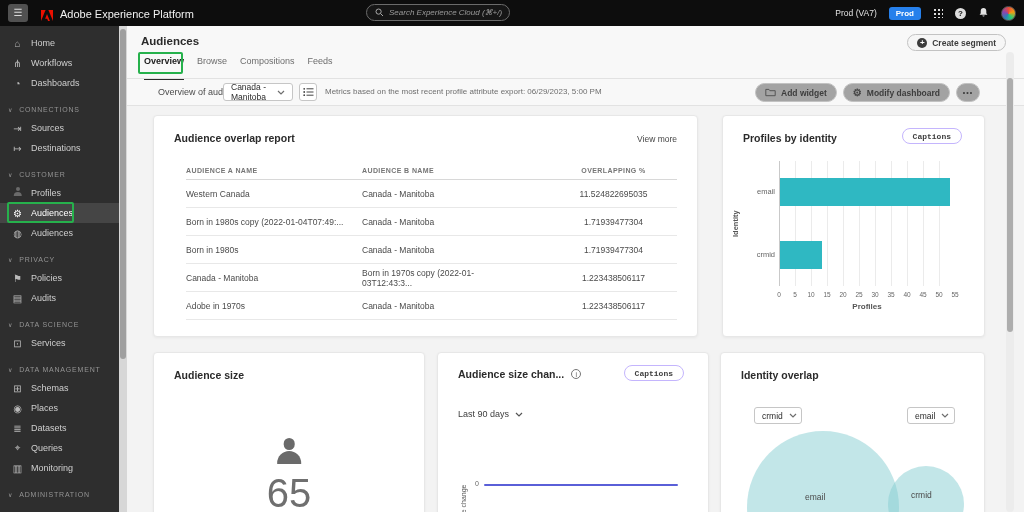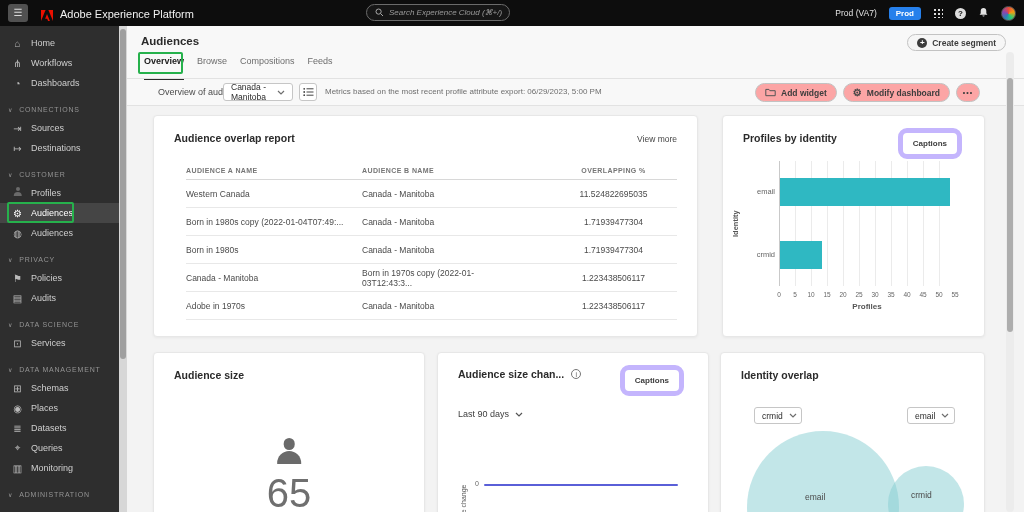--- a/index.html
+++ b/index.html
@@ -44,31 +44,31 @@
   .tab.active { color:#222; font-weight:bold; border-bottom:2px solid #2b2b2b; }
   .tab-green-box { position:absolute; left:11px; top:26px; width:45px; height:22px; border:2px solid var(--green,#26b14c); border-radius:2px; pointer-events:none; }
   .divider1 { position:absolute; top:52px; left:0; right:0; border-bottom:1px solid #e2e2e2; }
   .divider2 { position:absolute; top:79px; left:0; right:0; border-bottom:1px solid #e2e2e2; }
   .ov-label { position:absolute; left:31px; top:61px; font-size:9px; color:#4b4b4b; }
   .select { background:#fff; border:1px solid #c6c6c6; border-radius:3px; display:flex; align-items:center; justify-content:space-between; gap:6px; padding:0 7px; font-size:8.5px; color:#2b2b2b; cursor:pointer; }
   .audience-select { position:absolute; left:96px; top:57px; width:70px; height:18px; }
   .list-btn { position:absolute; left:172px; top:57px; width:18px; height:18px; background:#fff; border:1px solid #c6c6c6; border-radius:3px; display:flex; align-items:center; justify-content:center; cursor:pointer; }
   .metrics-note { position:absolute; left:198px; top:61px; font-size:8px; color:#6e6e6e; }
   .toolbar-right { position:absolute; right:44px; top:57px; display:flex; gap:6px; }
-  .tb-btn { height:19px; display:flex; align-items:center; gap:5px; padding:0 9px; background:#fca5a5; border:1px solid #c2c2c2; border-radius:10px; font-size:8.5px; font-weight:bold; color:#3d3d3d; cursor:pointer; }
+  .tb-btn { height:19px; display:flex; align-items:center; gap:5px; padding:0 9px; background:#a3a3a3; border:1px solid #c2c2c2; border-radius:10px; font-size:8.5px; font-weight:bold; color:#3d3d3d; cursor:pointer; }
   .more-btn { width:24px; justify-content:center; padding:0; font-size:7px; letter-spacing:1px; }
   .gear-glyph { font-size:10px; color:#444; }
 
   .main-scroll-track { position:absolute; right:10px; top:26px; width:8px; bottom:0; background:#ececec; border-radius:4px; }
   .main-scroll-thumb { position:absolute; right:11px; top:52px; width:6px; height:254px; background:#adadad; border-radius:3px; cursor:grab; }
 
   
   .card { position:absolute; background:#fff; border:1px solid #e7e7e7; border-radius:4px; box-shadow:0 1px 3px rgba(0,0,0,.05); overflow:hidden; }
   .card-title { position:absolute; left:20px; top:16px; font-size:10.5px; font-weight:bold; color:#2b2b2b; }
-  .pill { position:absolute; top:12px; height:31px; padding:0 10px; display:flex; align-items:center; background:#fff; border:5px solid #c4b5fd; border-radius:9px; font-size:8px; font-weight:bold; color:#3d3d3d; cursor:pointer; }
+  .pill { position:absolute; top:12px; height:16px; padding:0 10px; display:flex; align-items:center; background:#fff; border:1px solid #c4b5fd; border-radius:9px; font-size:8px; font-weight:bold; color:#3d3d3d; cursor:pointer;font-family:Liberation Mono, monospace; }
 
   .card-overlap { left:26px; top:89px; width:545px; height:222px; }
   .view-more { position:absolute; right:20px; top:18px; font-size:8.5px; color:#464646; cursor:pointer; }
   .tbl { position:absolute; left:32px; right:20px; top:46px; }
   .tbl-row { display:grid; grid-template-columns:176px 152px 1fr; align-items:center; }
   .tbl-head { height:18px; border-bottom:1px solid #d8d8d8; }
   .tbl-head span { font-size:7px; font-weight:bold; letter-spacing:.4px; color:#757575; }
   .tbl-body .tbl-row { height:28px; border-bottom:1px solid #e8e8e8; font-size:8.5px; color:#4a4a4a; }
   .tbl-row > :nth-child(3) { padding-left:36px;text-align:center; }
 

